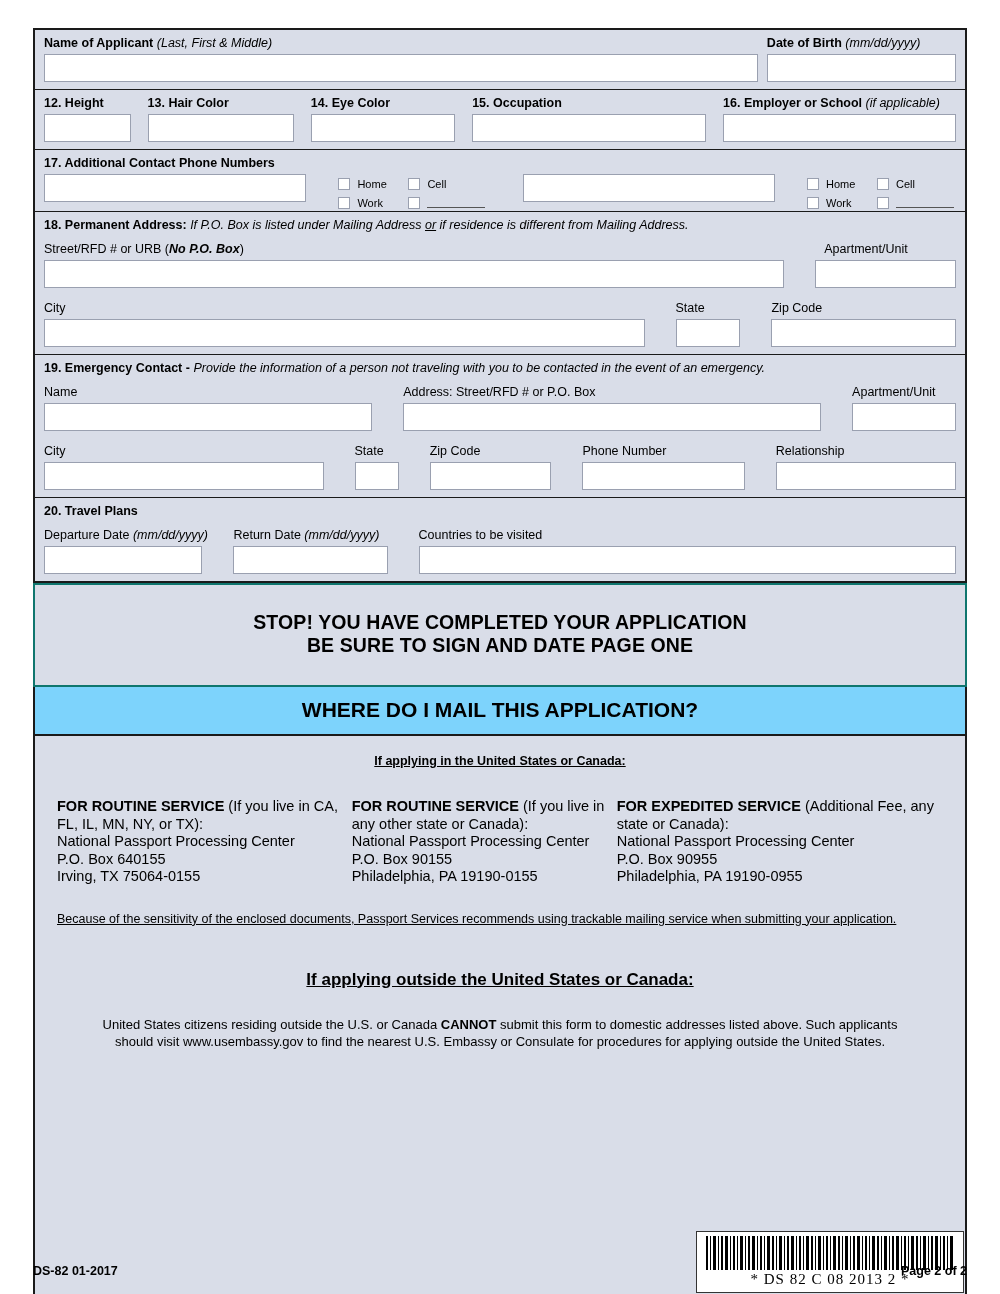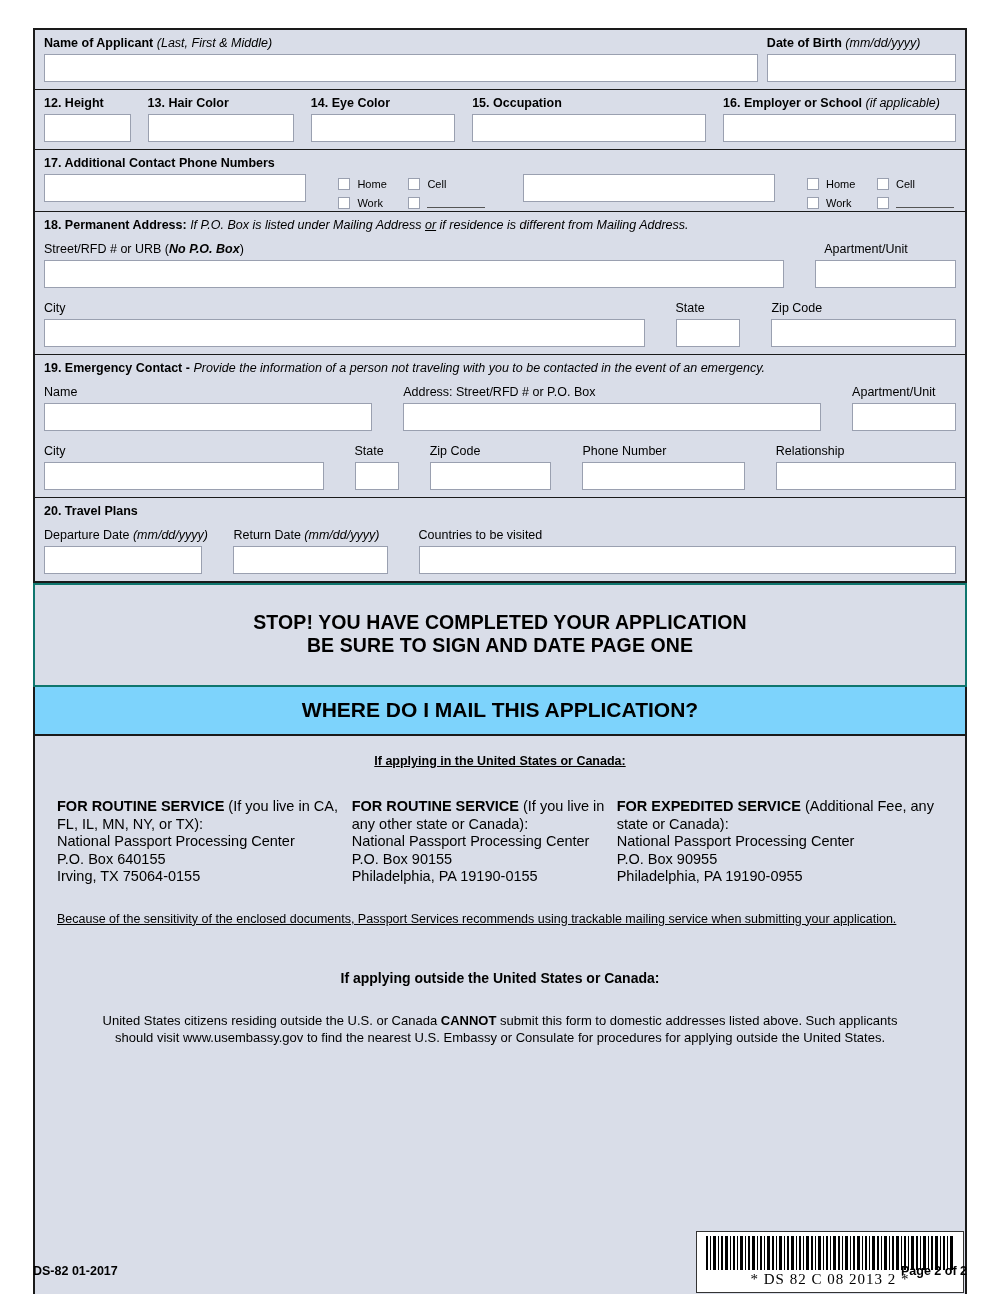--- a/index.html
+++ b/index.html
@@ -92,22 +92,22 @@
   .col { font-size: 14.5px; line-height: 17.5px; }
   .col b { font-weight: bold; }
   .col1 { width: 298px; }
   .col2 { width: 268px; }
   .col3 { width: 330px; }
   .note {
     font-size: 12.5px; text-decoration: underline;
     padding: 26px 22px 0 22px;
   }
   .head2 {
-    text-align: center; font-size: 14px; font-weight: bold;
-    padding-top: 44px;
+    text-align: center; font-size: 17px; font-weight: bold;
+    text-decoration: underline; padding-top: 44px;
   }
   .para {
     font-size: 13px; line-height: 17px; text-align: center;
     padding: 26px 62px 0 62px;
   }
 
   
   .barcodeWrap {
     position: absolute; right: 1px; bottom: 1px;
     width: 268px; height: 62px;

